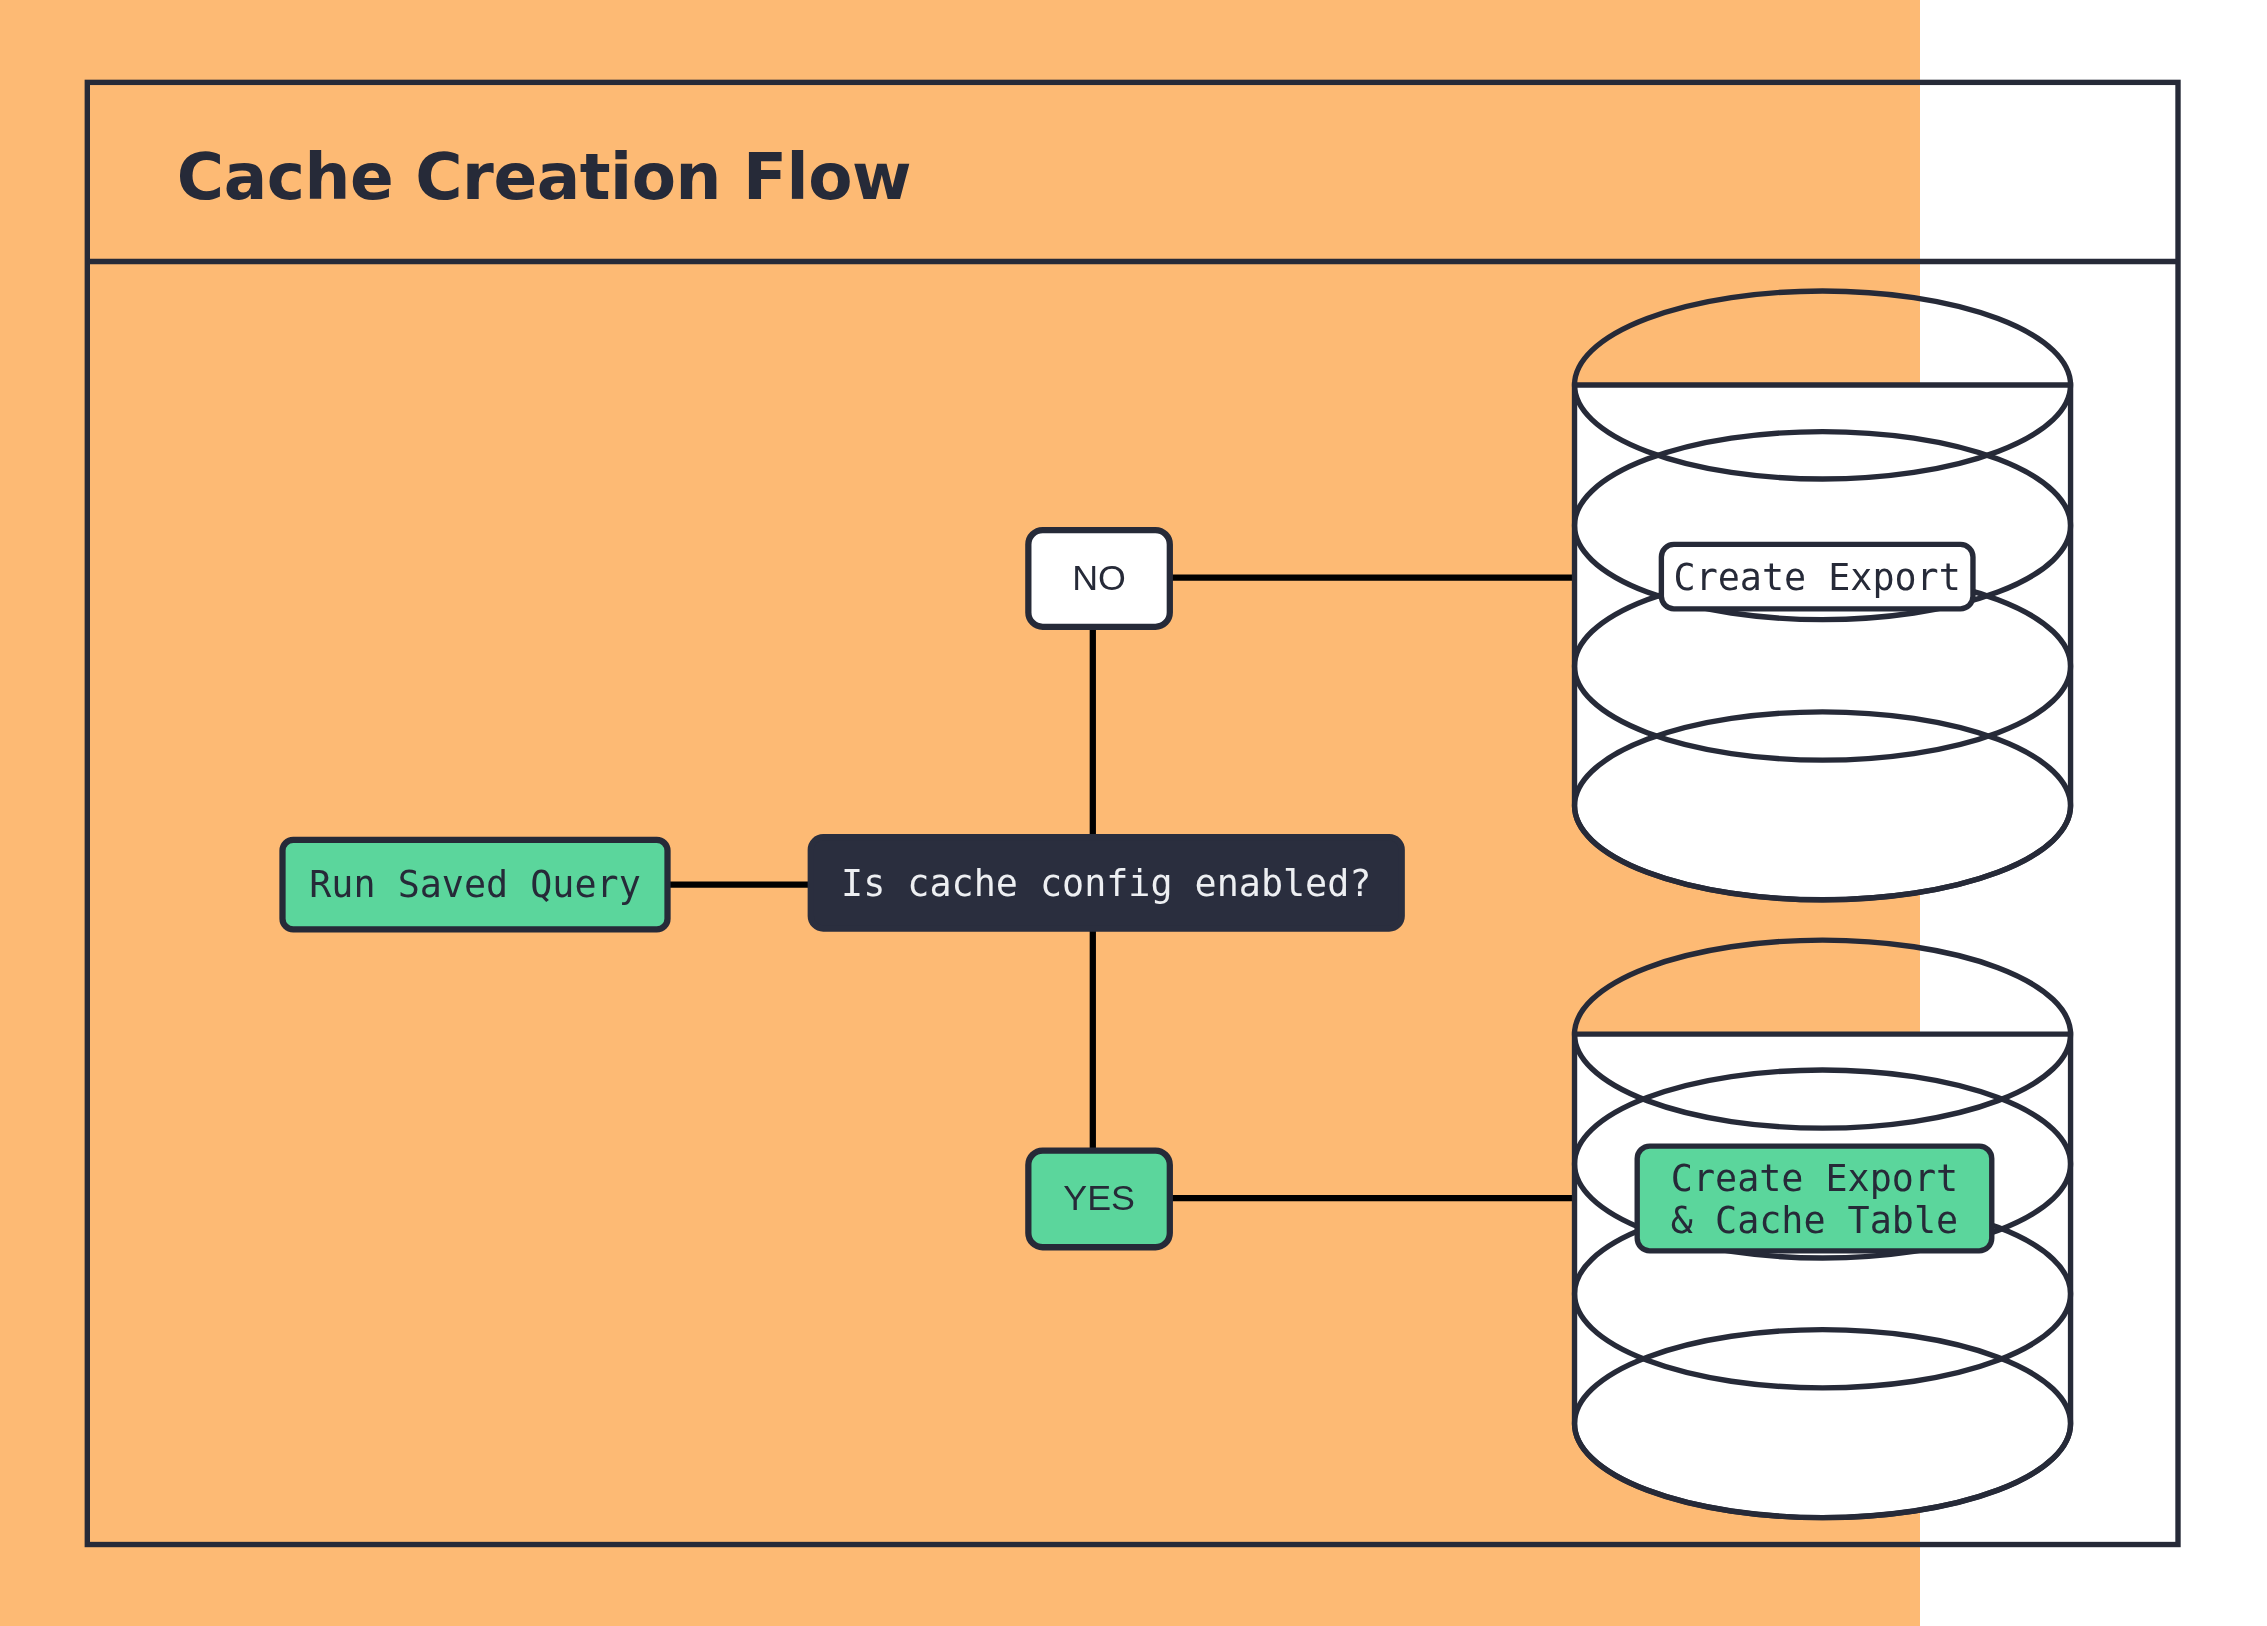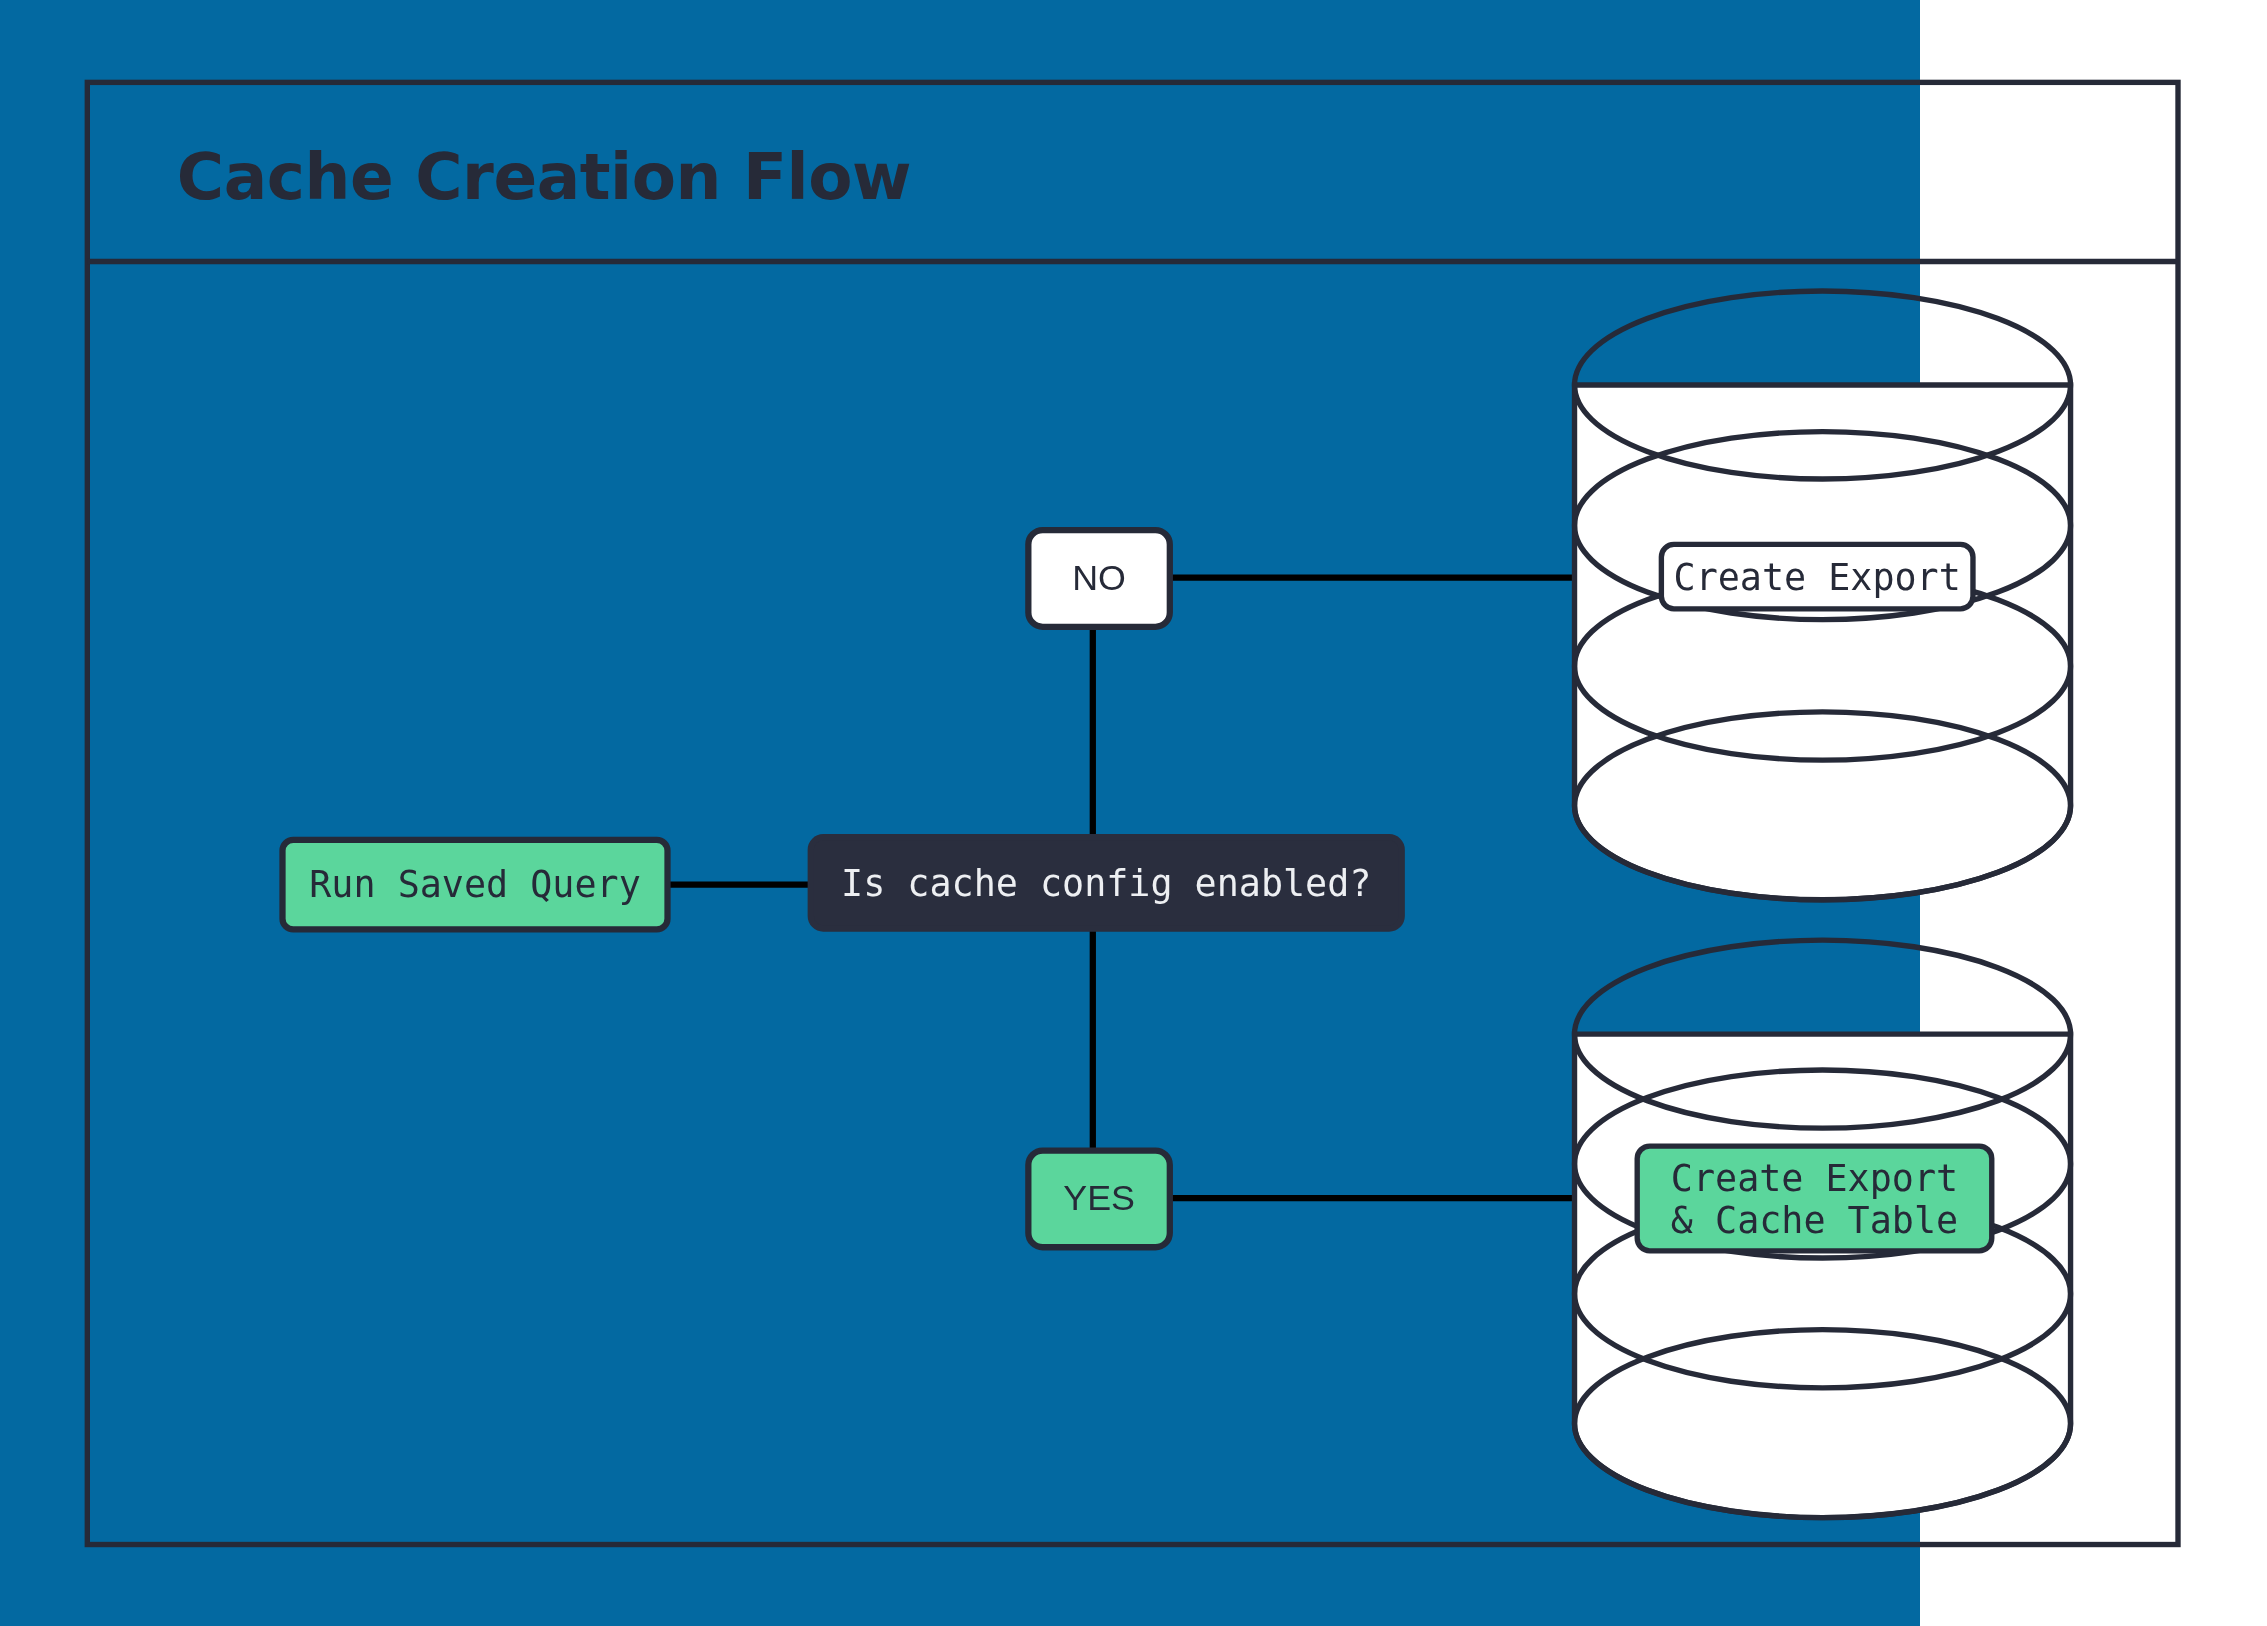--- a/index.html
+++ b/index.html
@@ -10,21 +10,21 @@
   body {
     width: 2268px;
     height: 1626px;
     font-family: "Liberation Sans", sans-serif;
     overflow: hidden;
   }
   #diagram-root {
     position: relative;
     width: 1920px;
     height: 1626px;
-    background: #0369a1;
+    background: #fdba74;
   }
   svg#flow-svg {
     display: block;
     width: 2268px;
     height: 1626px;
   }
   .frame-rect {
     fill: none;
     stroke: #262A38;
     stroke-width: 6;

